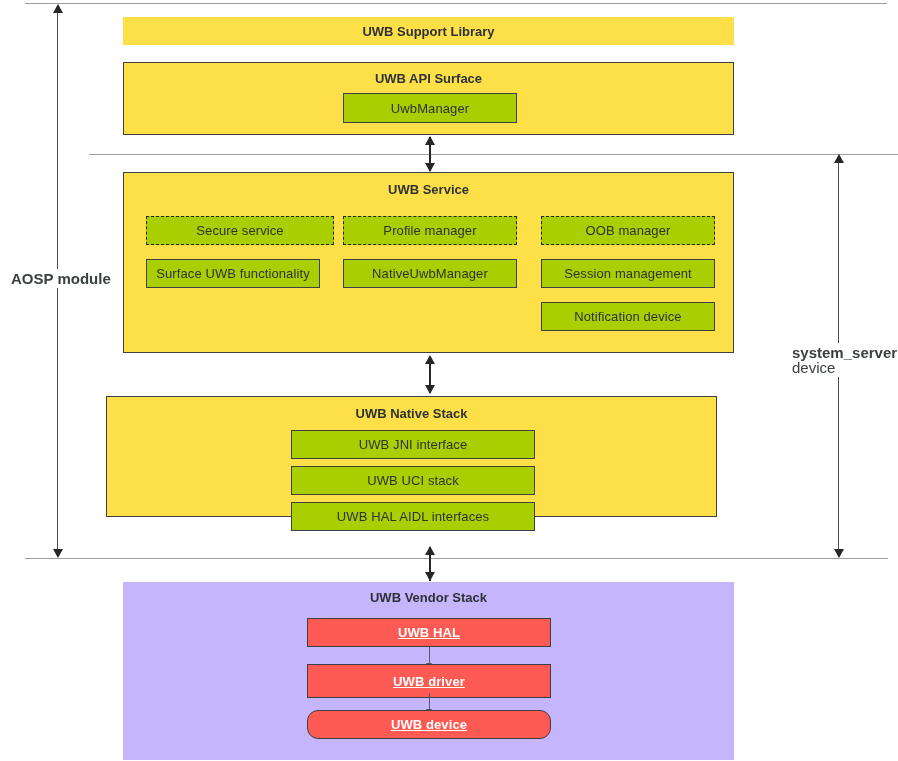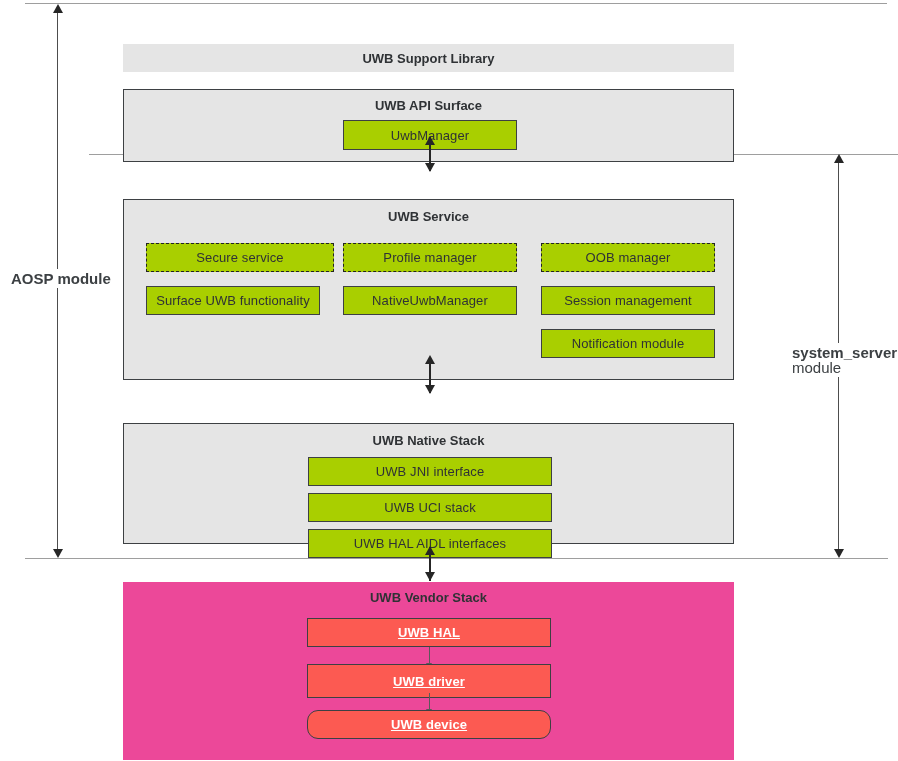--- a/index.html
+++ b/index.html
@@ -19,23 +19,23 @@
   .ar-dn{border-left:5px solid transparent;border-right:5px solid transparent;border-top:9px solid #262626;}
   .ar-dn-t{border-left:3px solid transparent;border-right:3px solid transparent;border-top:6px solid #5a5a5a;}
 
   
   .sidelabel{position:absolute;font-size:15px;line-height:15px;}
   .sidelabel .b{font-weight:bold;color:#3c4043;display:block;}
   .sidelabel .n{font-weight:normal;color:#3c4043;display:block;}
 
   
   .section{position:absolute;box-sizing:border-box;}
-  .sec-cyan{background:#e5e5e5;margin-top:27px;}
+  .sec-cyan{background:#fde047;}
   .sec-bordered{border:1.5px solid #3d4043;}
-  .sec-purple{background:#ec4899;}
+  .sec-purple{background:#c4b5fd;}
   .sec-title{position:absolute;left:0;right:0;text-align:center;
              font-size:13px;font-weight:bold;color:#2f3235;}
   .sec-title.semi{font-weight:bold;}
 
   
   .node{position:absolute;box-sizing:border-box;display:flex;
         align-items:center;justify-content:center;
         font-size:13px;color:#2f3235;letter-spacing:.1px;}
   .node-green{background:#a9cf00;border:1.5px solid #3d4043;}
   .node-green-dashed{background:#a9cf00;border:1.5px dashed #232323;}
@@ -58,21 +58,21 @@
   <div class="ar ar-dn" style="left:53px;top:549px;"></div>
   <div class="sidelabel" style="left:7px;top:269px;background:#ffffff;padding:2px 4px;">
     <span class="b">AOSP module</span>
   </div>
 
   <div class="vline" style="left:838px;top:162px;height:392px;"></div>
   <div class="ar ar-up" style="left:834px;top:154px;"></div>
   <div class="ar ar-dn" style="left:834px;top:549px;"></div>
   <div class="sidelabel" style="left:789px;top:343px;background:#ffffff;padding:2px 3px;text-align:left;">
     <span class="b">system_server</span>
-    <span class="n">module</span>
+    <span class="n">device</span>
   </div>
 
   <div class="section sec-cyan" style="left:123px;top:17px;width:611px;height:28px;">
     <div class="sec-title" style="top:7px;">UWB Support Library</div>
   </div>
 
   <div class="section sec-cyan sec-bordered" style="left:123px;top:62px;width:611px;height:73px;">
     <div class="sec-title" style="top:8px;">UWB API Surface</div>
     <div class="node node-green" style="left:219px;top:30px;width:174px;height:30px;">UwbManager</div>
   </div>
@@ -85,28 +85,28 @@
     <div class="sec-title" style="top:9px;">UWB Service</div>
 
     <div class="node node-green-dashed" style="left:22px;top:43px;width:188px;height:29px;">Secure service</div>
     <div class="node node-green-dashed" style="left:219px;top:43px;width:174px;height:29px;">Profile manager</div>
     <div class="node node-green-dashed" style="left:417px;top:43px;width:174px;height:29px;">OOB manager</div>
 
     <div class="node node-green" style="left:22px;top:86px;width:174px;height:29px;">Surface UWB functionality</div>
     <div class="node node-green" style="left:219px;top:86px;width:174px;height:29px;">NativeUwbManager</div>
     <div class="node node-green" style="left:417px;top:86px;width:174px;height:29px;">Session management</div>
 
-    <div class="node node-green" style="left:417px;top:129px;width:174px;height:29px;">Notification module</div>
+    <div class="node node-green" style="left:417px;top:129px;width:174px;height:29px;">Notification device</div>
   </div>
 
   <div class="vline" style="left:429px;top:357px;height:36px;background:#262626;width:2px;"></div>
   <div class="ar ar-up" style="left:425px;top:355px;"></div>
   <div class="ar ar-dn" style="left:425px;top:385px;"></div>
 
-  <div class="section sec-cyan sec-bordered" style="left:123px;top:396px;width:611px;height:121px;">
+  <div class="section sec-cyan sec-bordered" style="left:106px;top:396px;width:611px;height:121px;">
     <div class="sec-title" style="top:9px;">UWB Native Stack</div>
     <div class="node node-green" style="left:184px;top:33px;width:244px;height:29px;">UWB JNI interface</div>
     <div class="node node-green" style="left:184px;top:69px;width:244px;height:29px;">UWB UCI stack</div>
     <div class="node node-green" style="left:184px;top:105px;width:244px;height:29px;">UWB HAL AIDL interfaces</div>
   </div>
 
   <div class="vline" style="left:429px;top:547px;height:34px;background:#262626;width:2px;"></div>
   <div class="ar ar-up" style="left:425px;top:546px;"></div>
   <div class="ar ar-dn" style="left:425px;top:572px;"></div>
 

